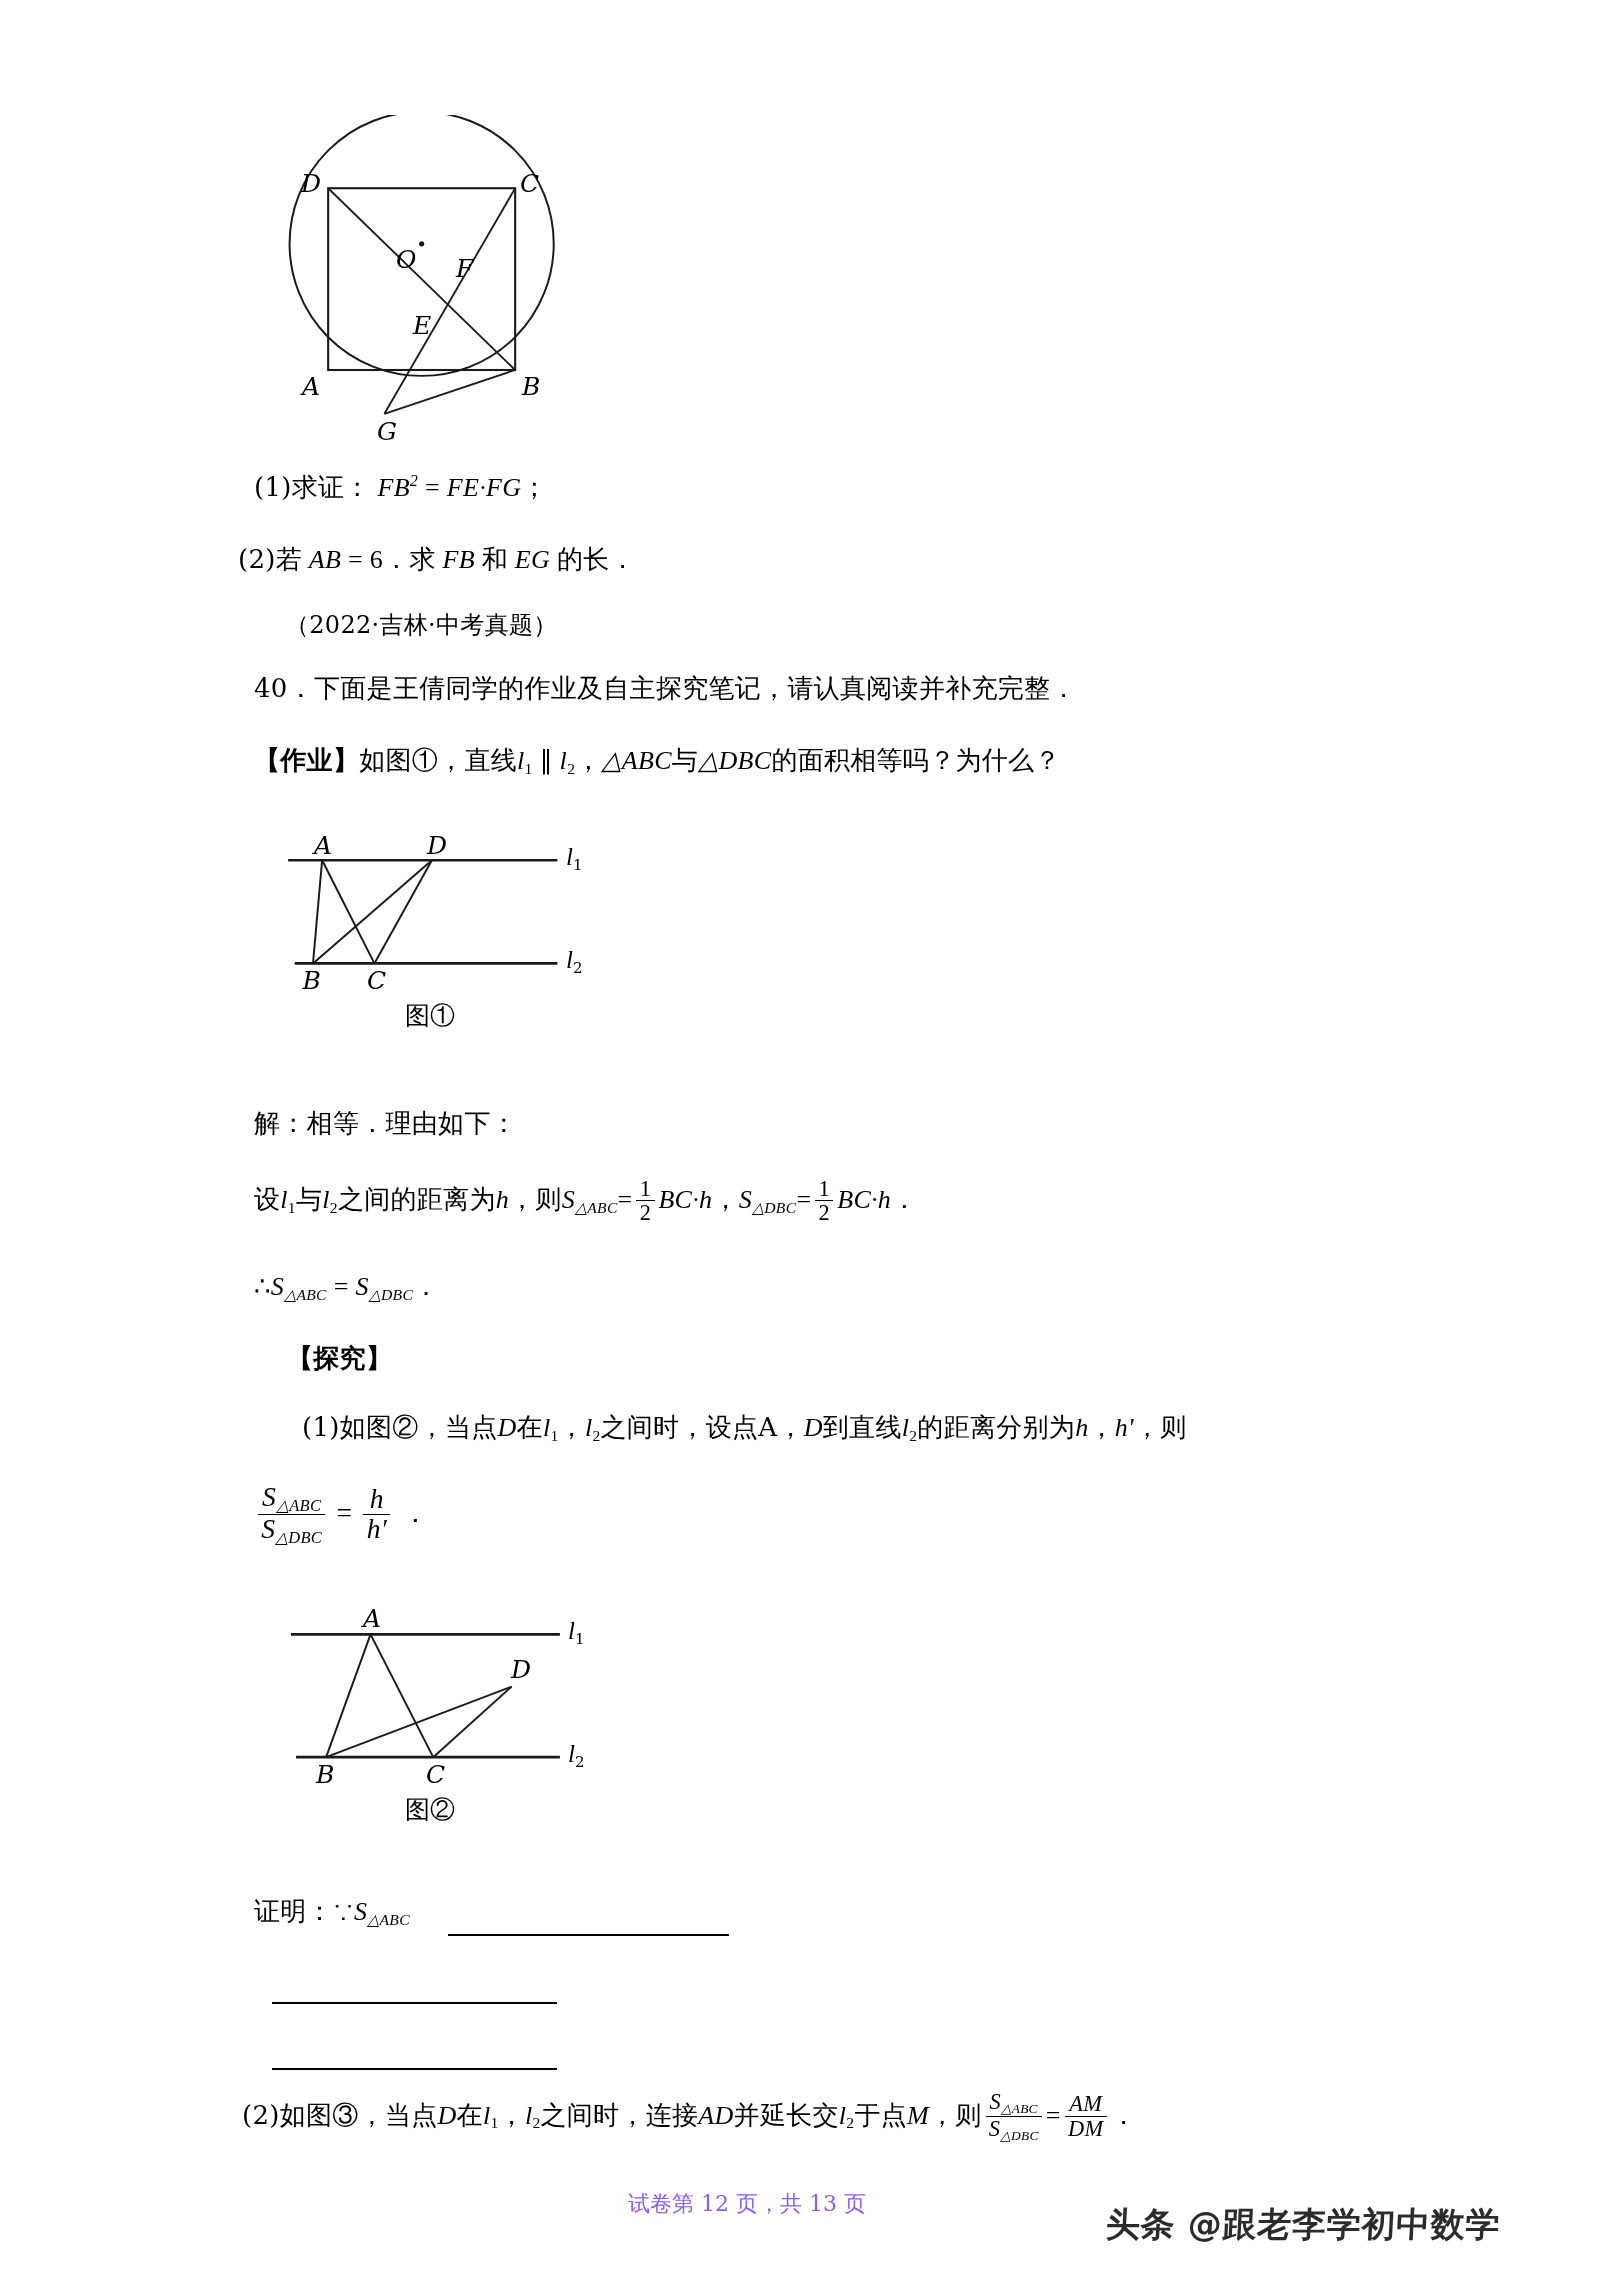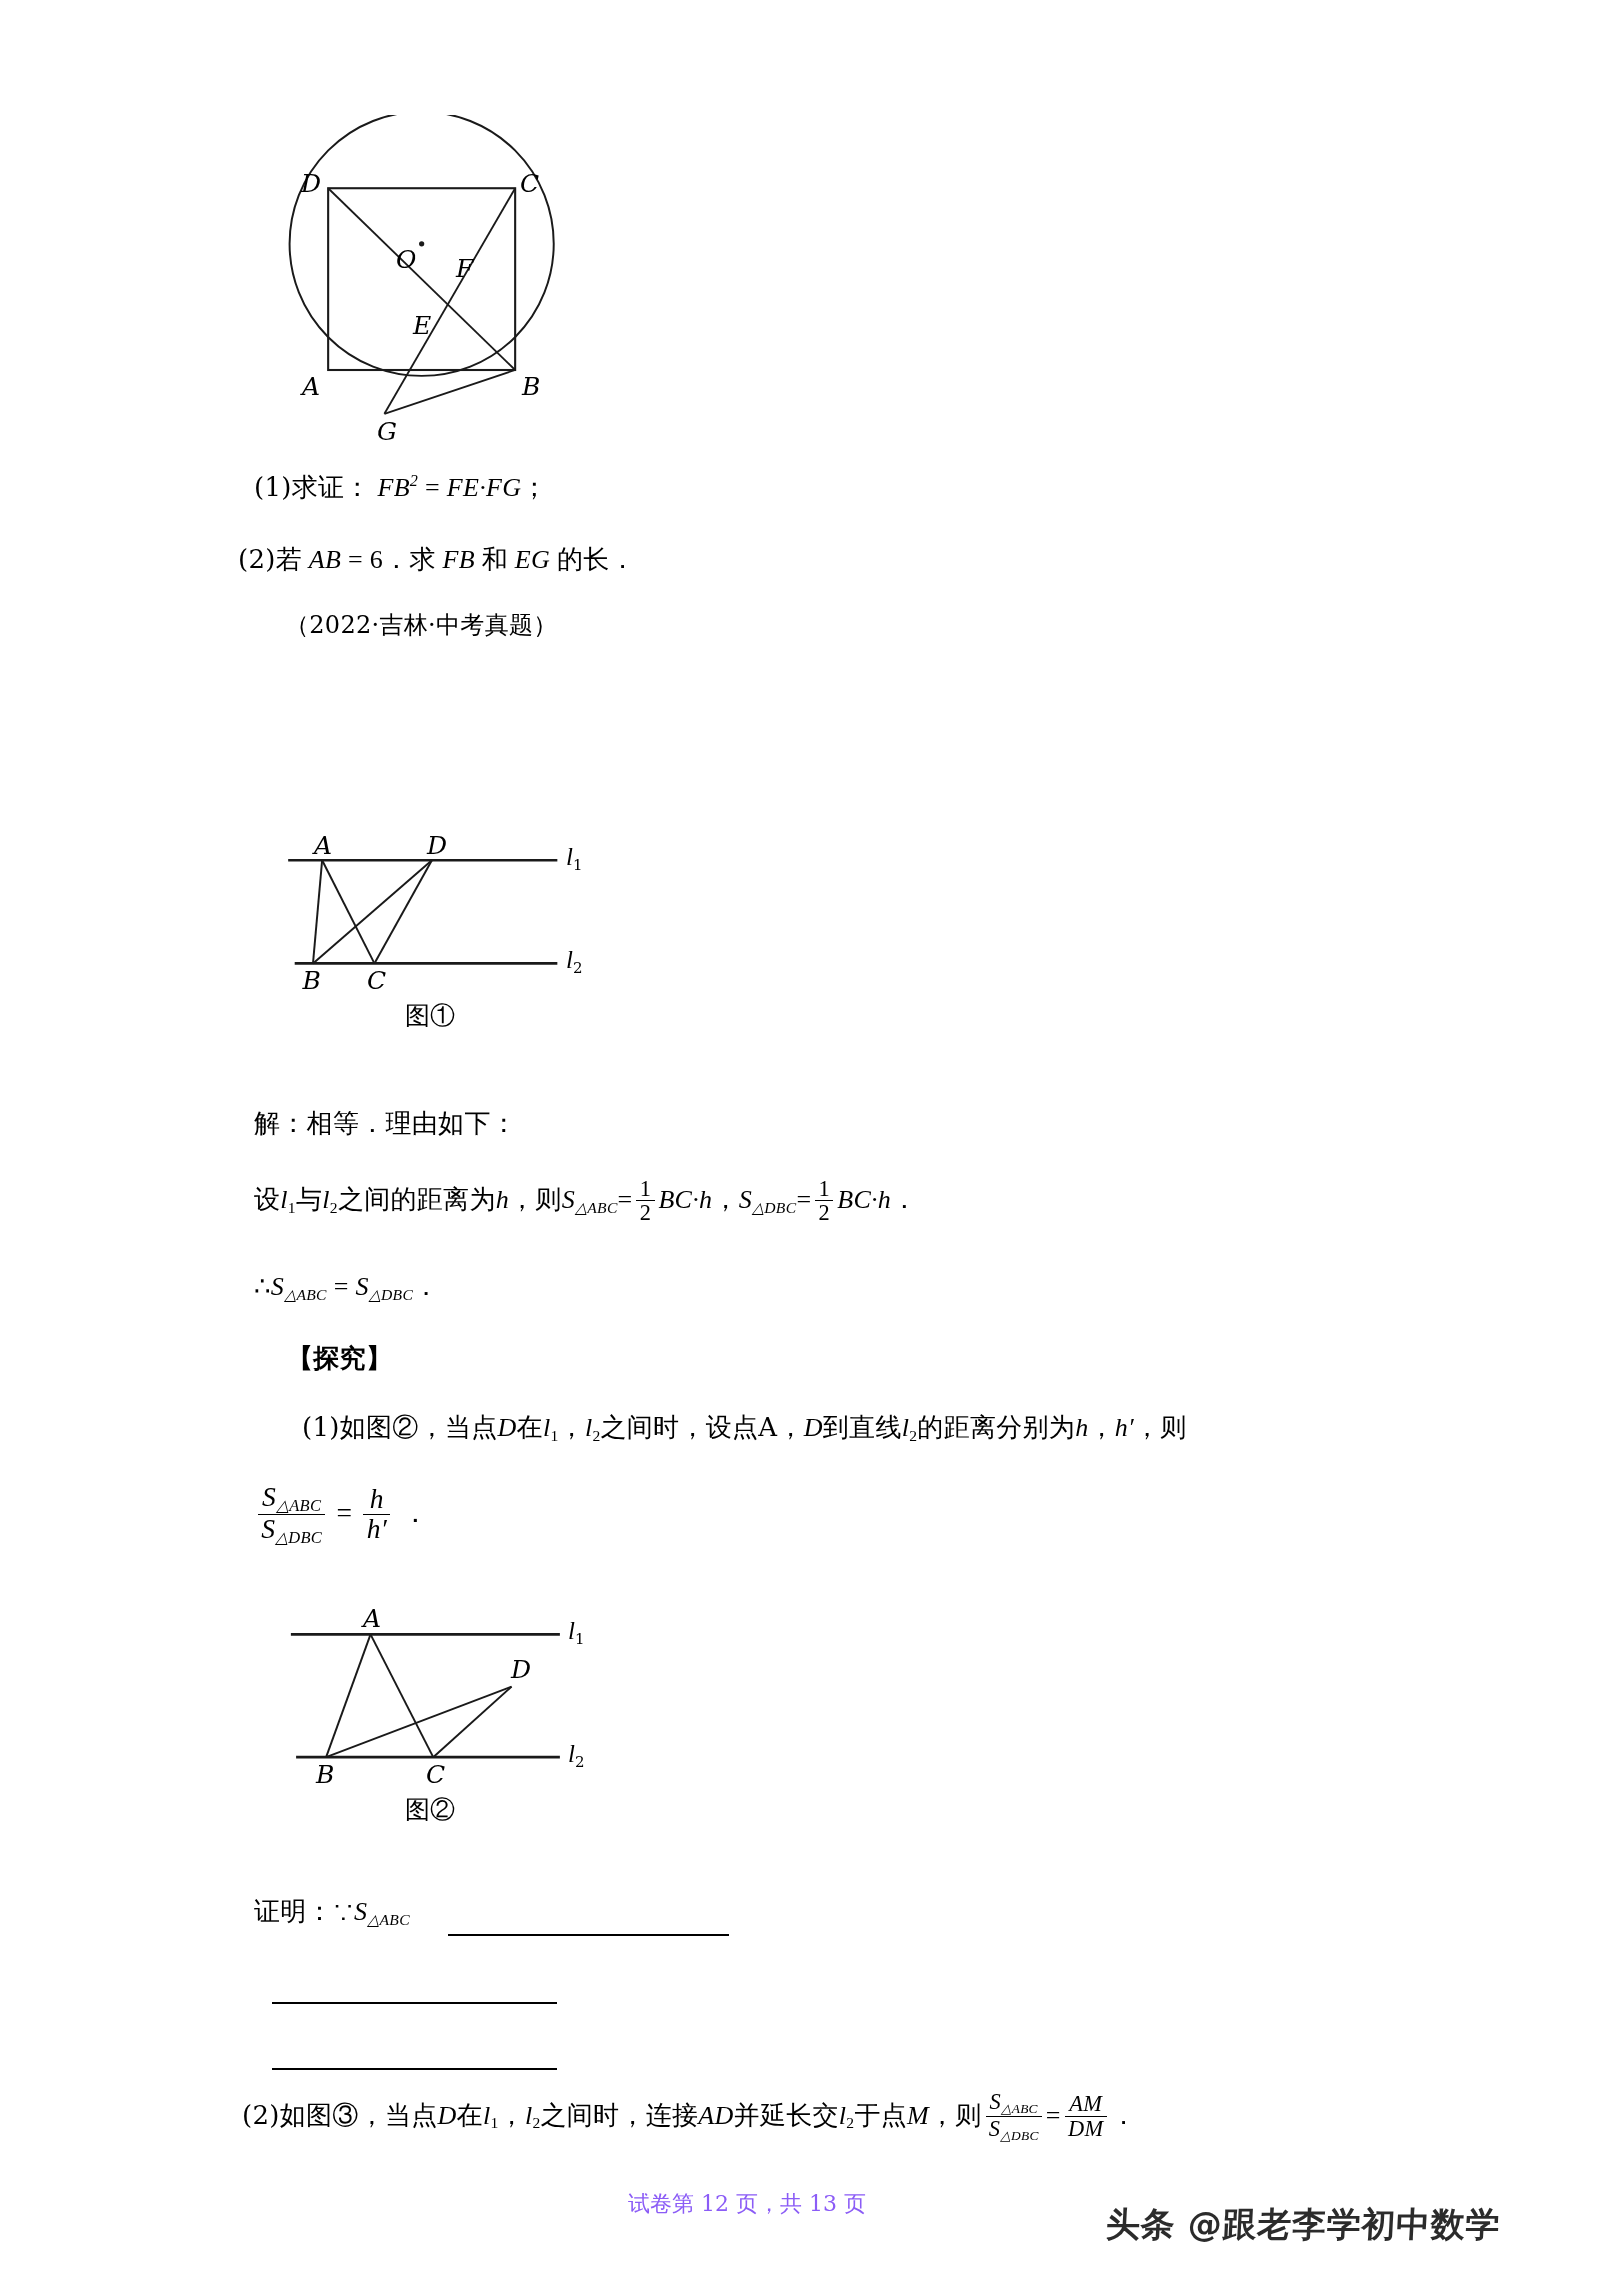--- a/index.html
+++ b/index.html
@@ -124,21 +124,29 @@
     <span class="mu">=</span>
     <span class="mu">6</span><span class="cn">．求</span>
     <span class="mi">FB</span>
     <span class="cn">和</span>
     <span class="mi">EG</span>
     <span class="cn">的长．</span>
   </div>
 
   <div class="line cn" style="left:254px; top:609px; font-size:24px;margin-left:31px;">（2022·吉林·中考真题）</div>
 
-
+  <div class="line" style="left:254px; top:671px;">
+    <span class="cn">40．</span><span class="cn">下面是王倩同学的作业及自主探究笔记，请认真阅读并补充完整．</span>
+  </div>
+
+  <div class="line" style="left:254px; top:743px;">
+    <span class="cn bold">【作业】</span><span class="cn">如图①，直线</span><span class="mi">l</span><sub class="sbn">1</sub>
+    <span class="mu">∥</span>
+    <span class="mi">l</span><sub class="sbn">2</sub><span class="cn">，</span><span class="mi">△ABC</span><span class="cn">与</span><span class="mi">△DBC</span><span class="cn">的面积相等吗？为什么？</span>
+  </div>
 
   <div class="fig" style="left:275px; top:821px; width:353px; height:196px;">
     <svg width="353" height="196" viewBox="0 0 540 300">
 
       <line x1="20" y1="60" x2="432" y2="60" stroke="#1a1a1a" stroke-width="4"></line>
 
       <line x1="30" y1="218" x2="432" y2="218" stroke="#1a1a1a" stroke-width="4"></line>
 
       <line x1="72" y1="60" x2="58" y2="218" stroke="#1a1a1a" stroke-width="3"></line>
       <line x1="72" y1="60" x2="152" y2="218" stroke="#1a1a1a" stroke-width="3"></line>

